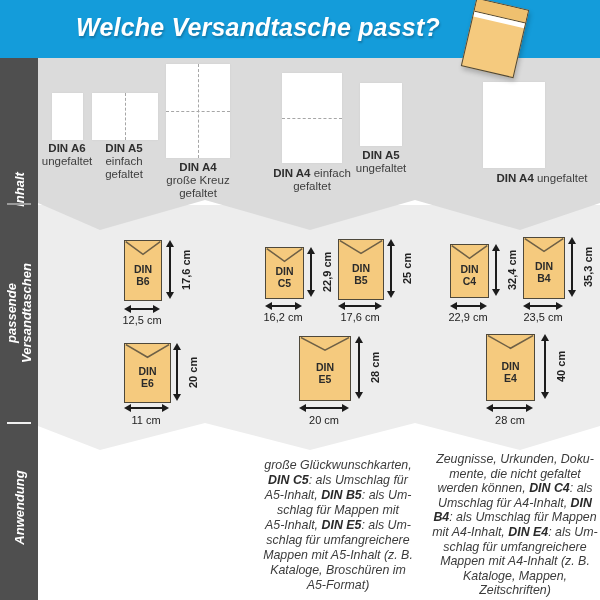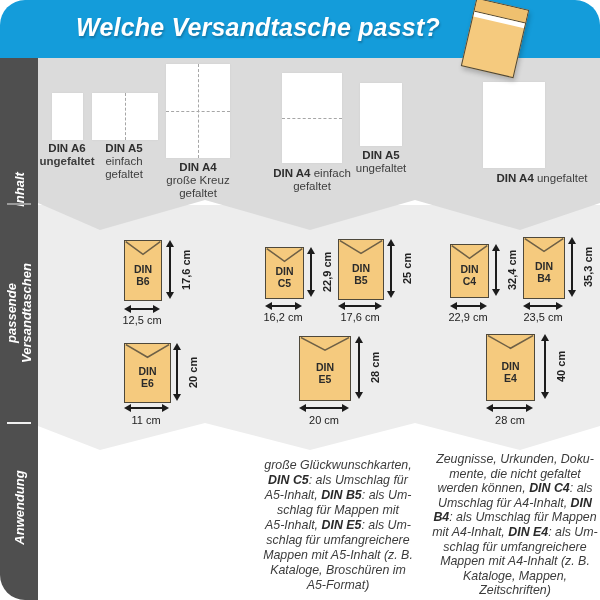--- a/index.html
+++ b/index.html
@@ -1,17 +1,17 @@
 <!DOCTYPE html>
 <html><head>
 <meta charset="utf-8">
 <style>
   html,body{margin:0;padding:0;}
   body{font-family:"Liberation Sans",sans-serif;}
-  #stage{position:relative;width:600px;height:600px;overflow:hidden;background:#FFFFFF;border-radius:25px;}
+  #stage{position:relative;width:600px;height:600px;overflow:hidden;background:#FFFFFF;}
   .abs{position:absolute;}
 
   
   #header{left:0;top:0;width:600px;height:58px;background:#149CDA;z-index:5;}
   #title{left:38px;top:13px;width:440px;text-align:center;color:#fff;
          font-size:25px;font-weight:700;font-style:italic;z-index:6;
          text-shadow:1px 2px 2px rgba(20,40,60,.3);letter-spacing:.2px;}
   #hdr-env{left:468px;top:3px;width:52px;height:68px;transform:rotate(13deg);
            background:#F5CA7E;border:1px solid #4E483A;z-index:7;
            box-shadow:2px 3px 5px rgba(0,0,0,.22);overflow:hidden;}
@@ -86,21 +86,21 @@
 
   <div id="sidebar" class="abs">
     <div class="side-label" style="left:-61px;top:124px;width:160px;"><span>Inhalt</span></div>
     <div class="divider" style="top:145px;background:#9B9B9B;"></div>
     <div class="side-label" style="left:-91px;top:240px;width:220px;"><span>passende</span><br><span>Versandtaschen</span></div>
     <div class="divider" style="top:364px;background:#F0F0F0;"></div>
     <div class="side-label" style="left:-61px;top:442px;width:160px;"><span>Anwendung</span></div>
   </div>
 
   <div class="paper" style="left:52px;top:93px;width:31px;height:47px;"></div>
-  <div class="caption" style="left:17px;top:142px;font-weight:bold;"><b>DIN A6</b><br><span>ungefaltet</span></div>
+  <div class="caption" style="left:17px;top:142px;"><b>DIN A6</b><br><span>ungefaltet</span></div>
 
   <div class="paper" style="left:92px;top:93px;width:66px;height:47px;">
     <div class="fold-v"></div>
   </div>
   <div class="caption" style="left:74px;top:142px;"><b>DIN A5</b><br><span>einfach</span><br><span>gefaltet</span></div>
 
   <div class="paper" style="left:166px;top:64px;width:64px;height:94px;">
     <div class="fold-v"></div>
     <div class="fold-h"></div>
   </div>

